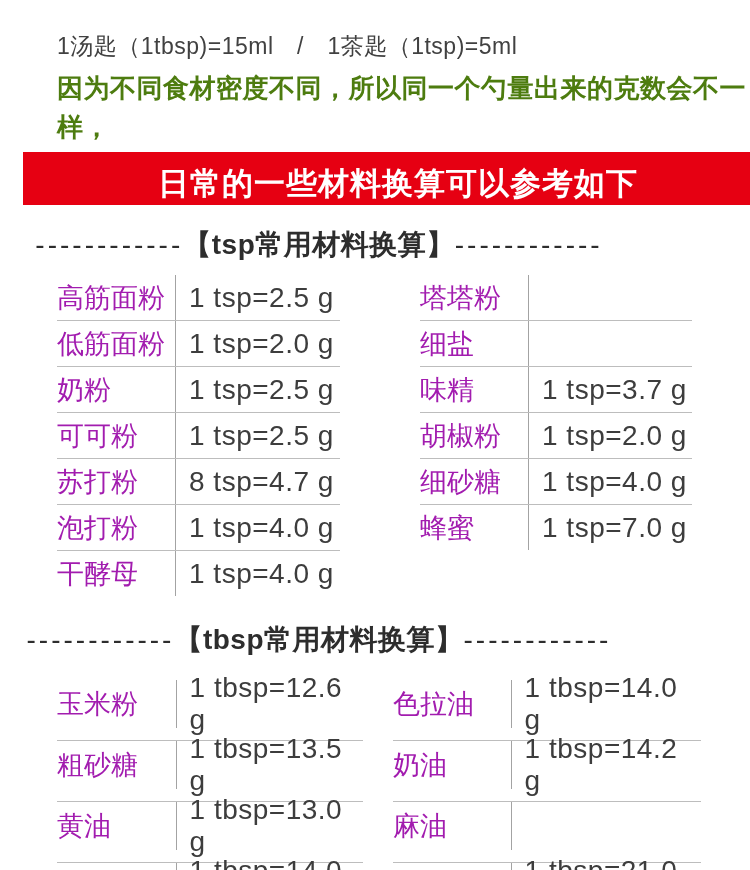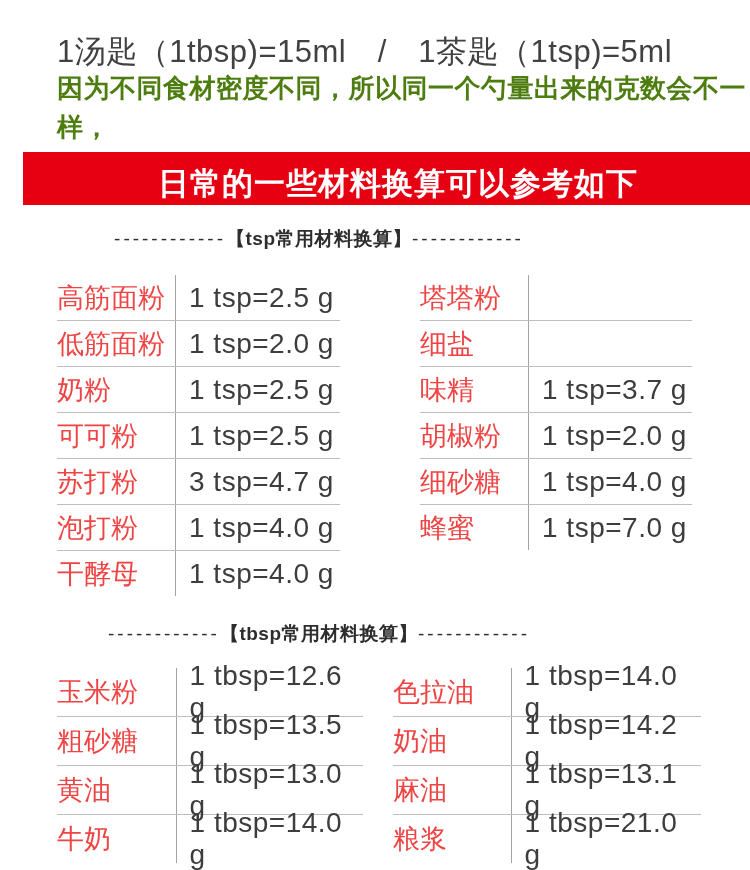--- a/index.html
+++ b/index.html
@@ -5,53 +5,53 @@
   html,body { margin:0; padding:0; }
   body {
     width:750px; height:870px;
     background:#ffffff;
     position:relative;
     font-family:"Liberation Sans","DejaVu Sans",sans-serif;
     overflow:hidden;
   }
   .line1 {
     position:absolute; left:57px; top:31px;
-    font-size:31px; color:#414141; letter-spacing:0.5px;
+    font-size:23px; color:#414141; letter-spacing:0.5px;
     white-space:pre;
   }
   .intro-bold {
     position:absolute; left:57px; top:69px;
     font-size:26px; font-weight:bold; color:#4d7c0f;
     line-height:39px; letter-spacing:0.5px;
   }
   .banner {
     position:absolute; left:0; top:152px; width:750px; height:53px;
     background:#e60012;
     display:flex; align-items:flex-end; justify-content:center;margin-left:23px;
   }
   .banner-text {
     color:#ffffff; font-size:31px; font-weight:bold; letter-spacing:1px;
   }
   .section-header {
     position:absolute; left:0; width:638px;
-    text-align:center; color:#2d2d2d; font-size:19px;
+    text-align:center; color:#2d2d2d; font-size:28px;
     white-space:nowrap;
   }
   #tsp-header  { top:226px; }
   #tbsp-header { top:621px; }
   .dashes { letter-spacing:3px; font-weight:normal; color:#2d2d2d; }
   .section-title { font-weight:bold; letter-spacing:0.5px; }
 
   .conv-table { position:absolute; }
   .conv-row { display:flex; align-items:center; }
   .conv-row + .conv-row { border-top:1px solid #bdbdbd; }
   .tsp-table  .conv-row { height:45px; }
-  .tbsp-table .conv-row { height:48px; }
+  .tbsp-table .conv-row { height:48px;margin-top:12px; }
   .cell-name {
-    font-size:27px; color:#ef4444;
+    font-size:27px; color:#a21caf;
     border-right:1px solid #a3a3a3;
     align-self:stretch; display:flex; align-items:center;
   }
   .cell-value {
     font-size:28px; color:#3d3d3d; padding-left:13px;
     letter-spacing:0.5px;
   }
   #tsp-left   { left:57px;  top:275px; width:283px; }
   #tsp-left   .cell-name  { width:118px; }
   #tsp-right  { left:420px; top:275px; width:272px; }
@@ -89,21 +89,21 @@
   <div class="conv-row">
     <div class="cell-name">奶粉</div>
     <div class="cell-value">1 tsp=2.5 g</div>
   </div>
   <div class="conv-row">
     <div class="cell-name">可可粉</div>
     <div class="cell-value">1 tsp=2.5 g</div>
   </div>
   <div class="conv-row">
     <div class="cell-name">苏打粉</div>
-    <div class="cell-value">3 tsp=4.7 g</div>
+    <div class="cell-value">8 tsp=4.7 g</div>
   </div>
   <div class="conv-row">
     <div class="cell-name">泡打粉</div>
     <div class="cell-value">1 tsp=4.0 g</div>
   </div>
   <div class="conv-row">
     <div class="cell-name">干酵母</div>
     <div class="cell-value">1 tsp=4.0 g</div>
   </div>
 </div>
@@ -158,19 +158,18 @@
   <div class="conv-row">
     <div class="cell-name">色拉油</div>
     <div class="cell-value">1 tbsp=14.0 g</div>
   </div>
   <div class="conv-row">
     <div class="cell-name">奶油</div>
     <div class="cell-value">1 tbsp=14.2 g</div>
   </div>
   <div class="conv-row">
     <div class="cell-name">麻油</div>
-    <div class="cell-value">1 tbsp=13.1 g</div>
   </div>
   <div class="conv-row">
     <div class="cell-name">粮浆</div>
     <div class="cell-value">1 tbsp=21.0 g</div>
   </div>
 </div>
 
 </body></html>

